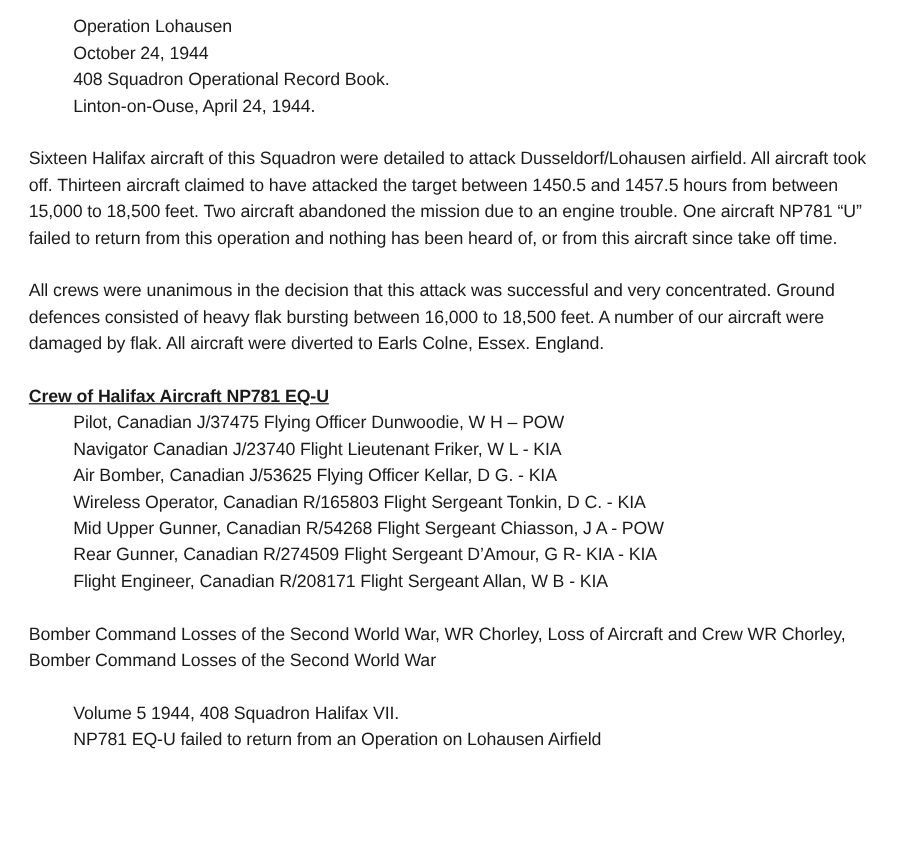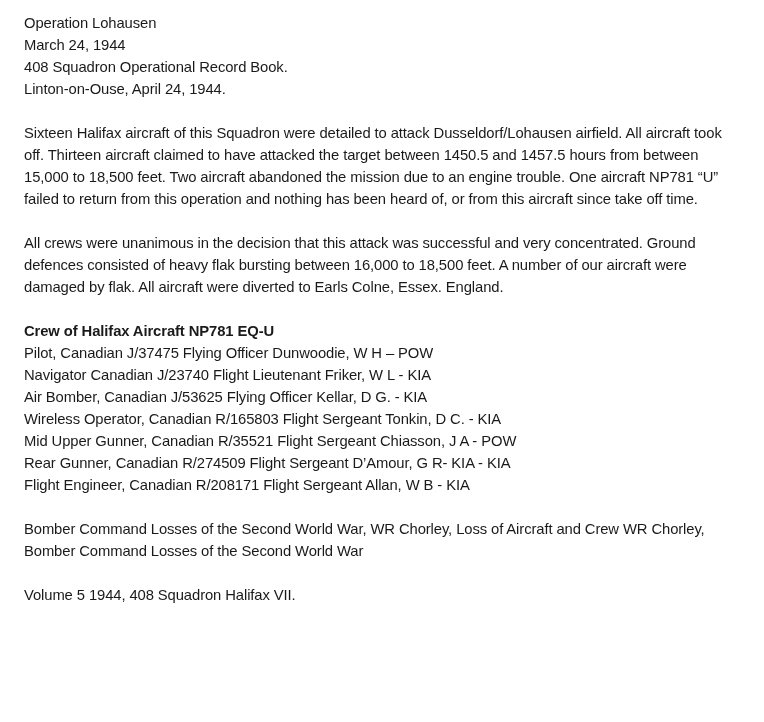--- a/index.html
+++ b/index.html
@@ -19,57 +19,60 @@
     color: #1a1a1a;
     letter-spacing: -0.1px;
   }
   .block {
     max-width: 718px;
     margin: 0 0 22px 0;
   }
   .line {
     display: block;
     white-space: nowrap;
+    margin-left: 37px;
   }
   .crew-heading {
     font-weight: bold;
+    text-decoration: underline;
     margin: 0;
     white-space: nowrap;
   }
   .crew-list {
     margin: 0 0 22px 0;
   }
 </style>
 </head>
 <body>
 
 <div class="page">
 
   <div class="block">
     <span class="line">Operation Lohausen</span>
-    <span class="line">March 24, 1944</span>
+    <span class="line">October 24, 1944</span>
     <span class="line">408 Squadron Operational Record Book.</span>
     <span class="line">Linton-on-Ouse, April 24, 1944.</span>
   </div>
 
   <p class="block">Sixteen Halifax aircraft of this Squadron were detailed to attack Dusseldorf/Lohausen airfield. All aircraft took off. Thirteen aircraft claimed to have attacked the target between 1450.5 and 1457.5 hours from between 15,000 to 18,500 feet. Two aircraft abandoned the mission due to an engine trouble. One aircraft NP781 “U” failed to return from this operation and nothing has been heard of, or from this aircraft since take off time.</p>
 
   <p class="block">All crews were unanimous in the decision that this attack was successful and very concentrated. Ground defences consisted of heavy flak bursting between 16,000 to 18,500 feet. A number of our aircraft were damaged by flak. All aircraft were diverted to Earls Colne, Essex. England.</p>
 
   <h2 class="crew-heading" style="font-size: inherit;">Crew of Halifax Aircraft NP781 EQ-U</h2>
 
   <div class="crew-list">
     <span class="line">Pilot, Canadian J/37475 Flying Officer Dunwoodie, W H – POW</span>
     <span class="line">Navigator Canadian J/23740 Flight Lieutenant Friker, W L - KIA</span>
     <span class="line">Air Bomber, Canadian J/53625 Flying Officer Kellar, D G. - KIA</span>
     <span class="line">Wireless Operator, Canadian R/165803 Flight Sergeant Tonkin, D C. - KIA</span>
-    <span class="line">Mid Upper Gunner, Canadian R/35521 Flight Sergeant Chiasson, J A - POW</span>
+    <span class="line">Mid Upper Gunner, Canadian R/54268 Flight Sergeant Chiasson, J A - POW</span>
     <span class="line">Rear Gunner, Canadian R/274509 Flight Sergeant D’Amour, G R- KIA - KIA</span>
     <span class="line">Flight Engineer, Canadian R/208171 Flight Sergeant Allan, W B - KIA</span>
   </div>
 
   <p class="block">Bomber Command Losses of the Second World War, WR Chorley, Loss of Aircraft and Crew WR Chorley, Bomber Command Losses of the Second World War</p>
 
   <div class="block">
     <span class="line">Volume 5 1944, 408 Squadron Halifax VII.</span>
+    <span class="line">NP781 EQ-U failed to return from an Operation on Lohausen Airfield</span>
   </div>
 
 </div>
 
 </body></html>

